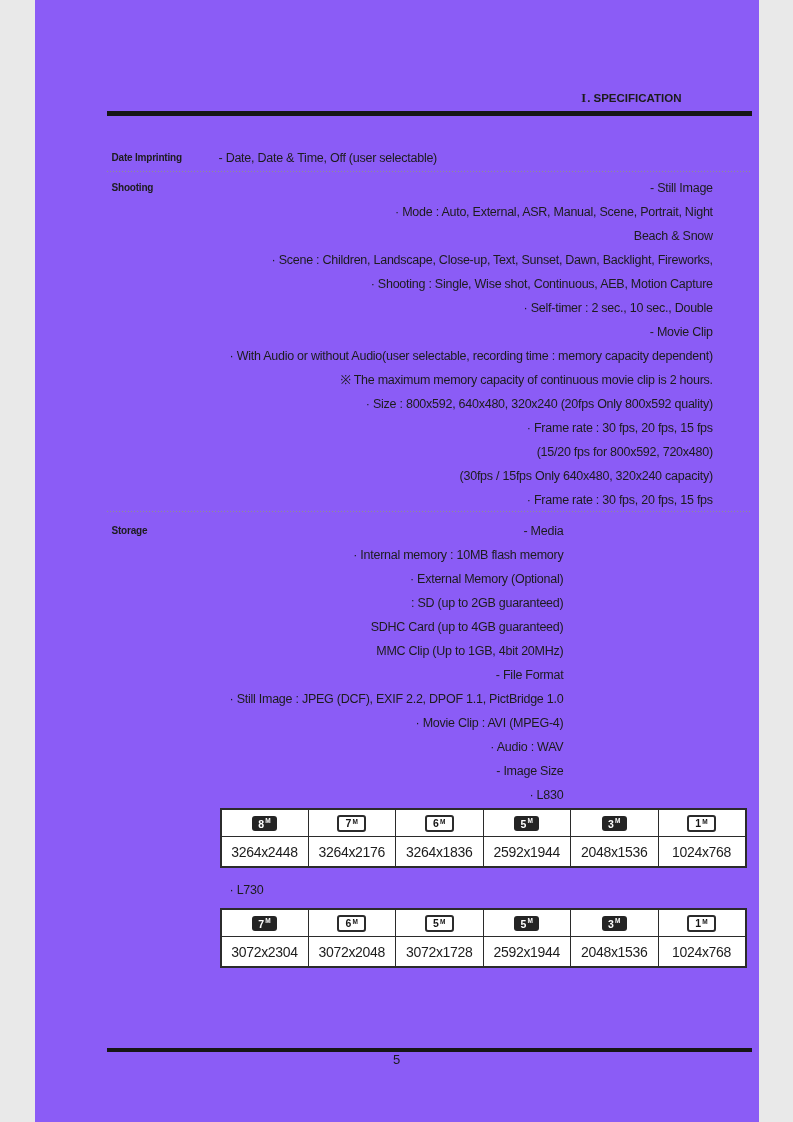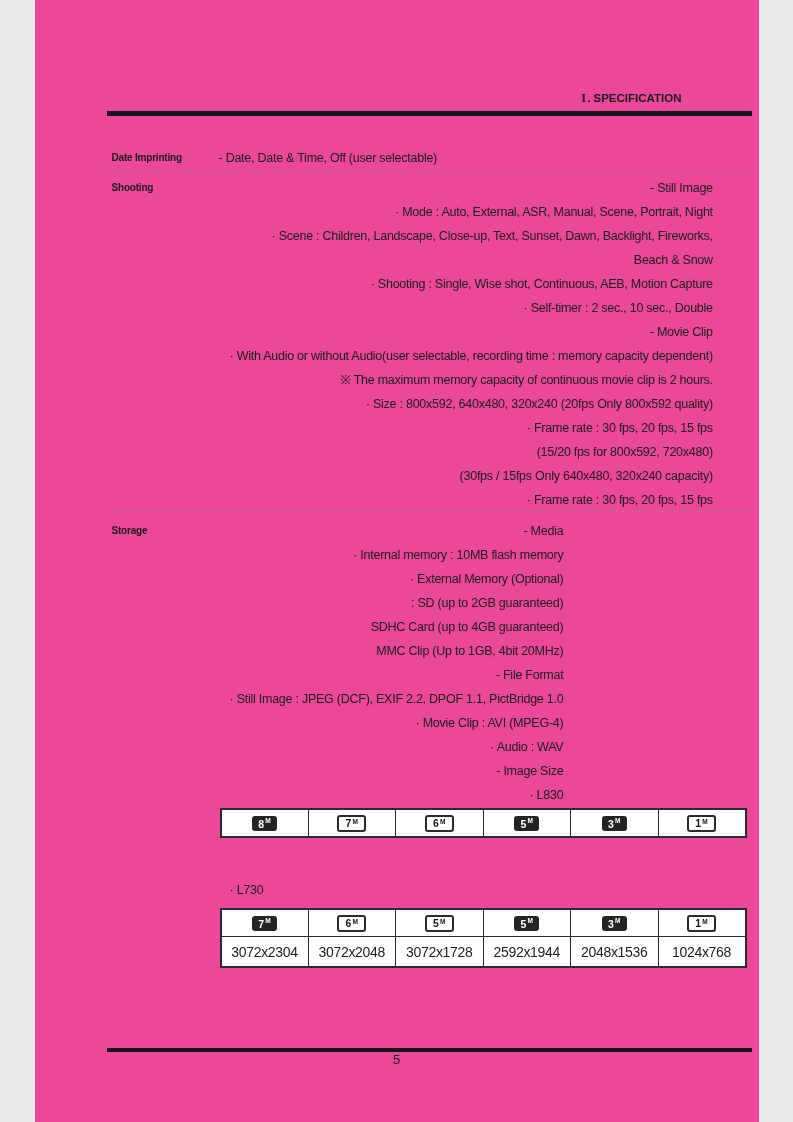--- a/index.html
+++ b/index.html
@@ -1,20 +1,20 @@
 <!DOCTYPE html>
 <html><head>
 <meta charset="utf-8">
 <style>
   html,body{margin:0;padding:0;background:#e9e9e9;}
   .page{
     position:relative;
     width:724px;height:1122px;
     margin:0 auto;
-    background:#ec4899;
+    background:#8b5cf6;
     font-family:"Liberation Sans", sans-serif;
     color:#1c1c1c;
     overflow:hidden;
   }
   .hdr-title{
     position:absolute; top:91px; right:77px;
     font-size:11.5px; font-weight:bold; letter-spacing:0;
     white-space:nowrap;
   }
   .hdr-title .numeral{
@@ -101,22 +101,22 @@
   <div class="sec-label" style="top:146px">Date Imprinting</div>
   <div class="content" style="top:146px">
     <div class="ln ind-a">- Date, Date &amp; Time, Off (user selectable)</div>
   </div>
   <div class="dotted" style="top:171px"></div>
 
   <div class="sec-label" style="top:176px">Shooting</div>
   <div class="content" style="top:176px">
     <div class="ln ind-a">- Still Image</div>
     <div class="ln ind-b">· Mode : Auto, External, ASR, Manual, Scene, Portrait, Night</div>
+    <div class="ln ind-f">Beach &amp; Snow</div>
     <div class="ln ind-b">· Scene : Children, Landscape, Close-up, Text, Sunset, Dawn, Backlight, Fireworks,</div>
-    <div class="ln ind-f">Beach &amp; Snow</div>
     <div class="ln ind-b">· Shooting : Single, Wise shot, Continuous, AEB, Motion Capture</div>
     <div class="ln ind-b">· Self-timer : 2 sec., 10 sec., Double</div>
     <div class="ln ind-a">- Movie Clip</div>
     <div class="ln ind-b">· With Audio or without Audio(user selectable, recording time : memory capacity dependent)</div>
     <div class="ln ind-c">※ The maximum memory capacity of continuous movie clip is 2 hours.</div>
     <div class="ln ind-b">· Size : 800x592, 640x480, 320x240 (20fps Only 800x592 quality)</div>
     <div class="ln ind-b">· Frame rate : 30 fps, 20 fps, 15 fps</div>
     <div class="ln ind-g">(15/20 fps for 800x592, 720x480)</div>
     <div class="ln ind-g">(30fps / 15fps Only 640x480, 320x240 capacity)</div>
     <div class="ln ind-b">· Frame rate : 30 fps, 20 fps, 15 fps</div>
@@ -160,20 +160,28 @@
             </span></td>
       <td><span class="badge filled">
               <span>3</span>
               <span class="m-sup">M</span>
             </span></td>
       <td><span class="badge outlined">
               <span>1</span>
               <span class="m-sup">M</span>
             </span></td>
     </tr>
+    <tr class="vals">
+      <td>3264x2448</td>
+      <td>3264x2176</td>
+      <td>3264x1836</td>
+      <td>2592x1944</td>
+      <td>2048x1536</td>
+      <td>1024x768</td>
+    </tr>
   </tbody>
     </table>
 
   <div class="content" style="top:878px">
     <div class="ln ind-b">· L730</div>
   </div>
 
   <table class="size-table" style="top:908px">
     <tbody>
         <tr class="icons">

